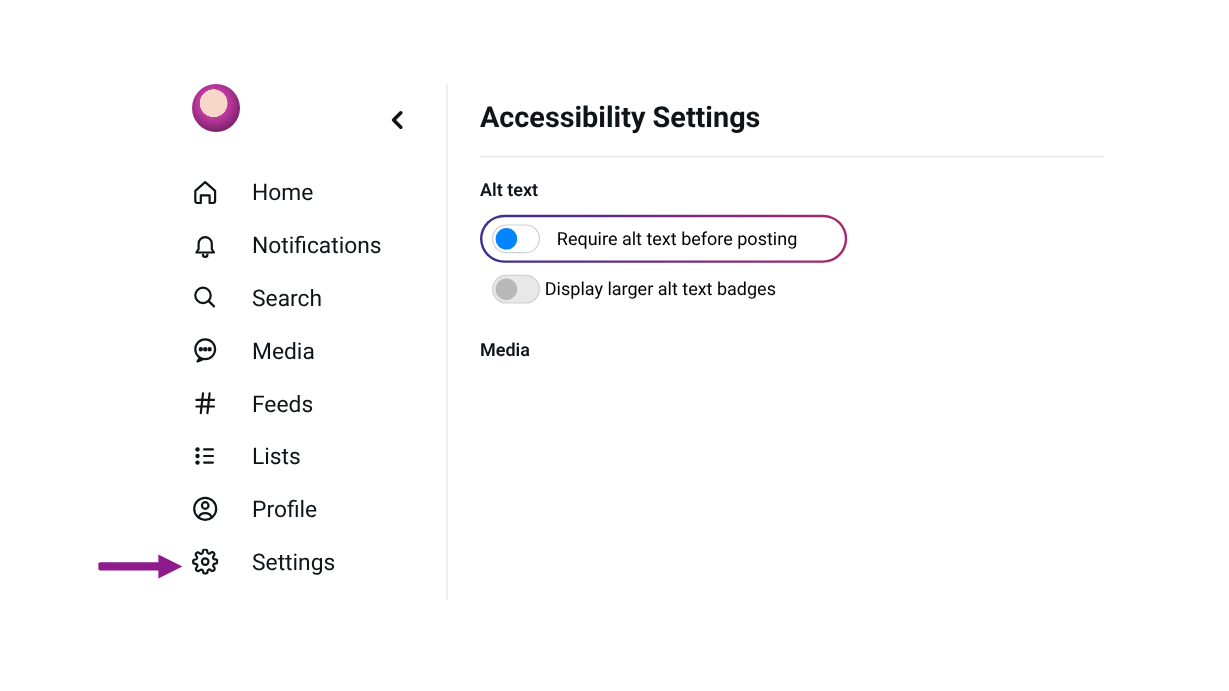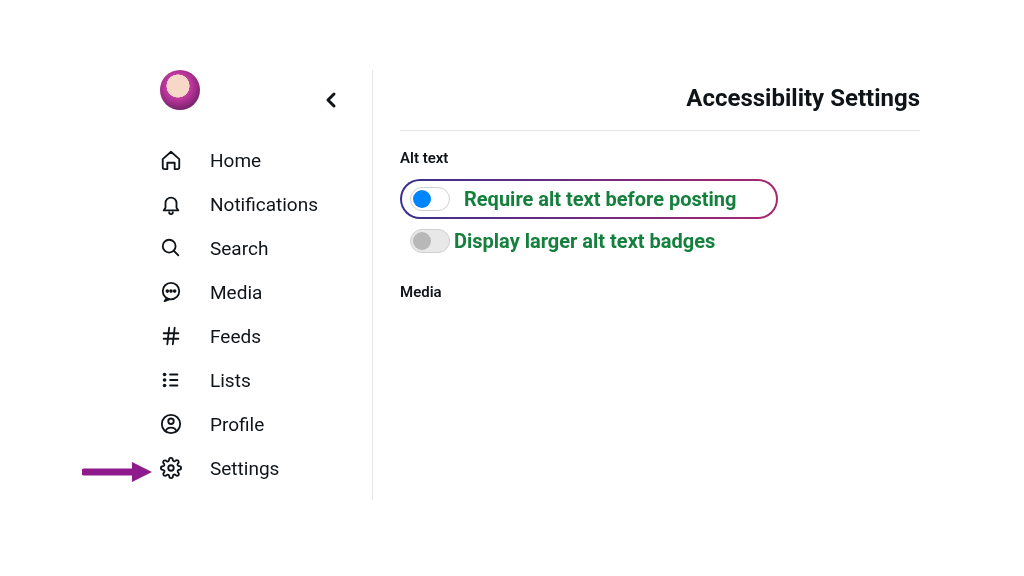--- a/index.html
+++ b/index.html
@@ -88,21 +88,20 @@
       margin-left: 180px;
       width: 520px;
     }
     .page-title {
       font-size: 24px;
       font-weight: 700;
       color: #0f1419;
       padding-bottom: 18px;
       border-bottom: 1px solid #e5e5e5;
       margin-top: 14px;
-      text-align: right;
     }
     .section-title {
       font-size: 15px;
       font-weight: 600;
       color: #0f1419;
       margin-top: 18px;
       margin-bottom: 12px;
     }
     .setting-row {
       display: flex;
@@ -149,23 +148,22 @@
     }
     .toggle.on {
       background: #ffffff;
       border: 1px solid #d0d0d0;
     }
     .toggle.on .knob {
       background: #0085ff;
       left: 2px;
     }
     .setting-label {
-      font-size: 20px;
-      color: #15803d;
-      font-weight: bold;
+      font-size: 15px;
+      color: #000000;
     }
     .media-section {
       margin-top: 24px;
     }
   </style>
 </head>
 <body>
 
 <div class="container">
   <nav class="sidebar">

